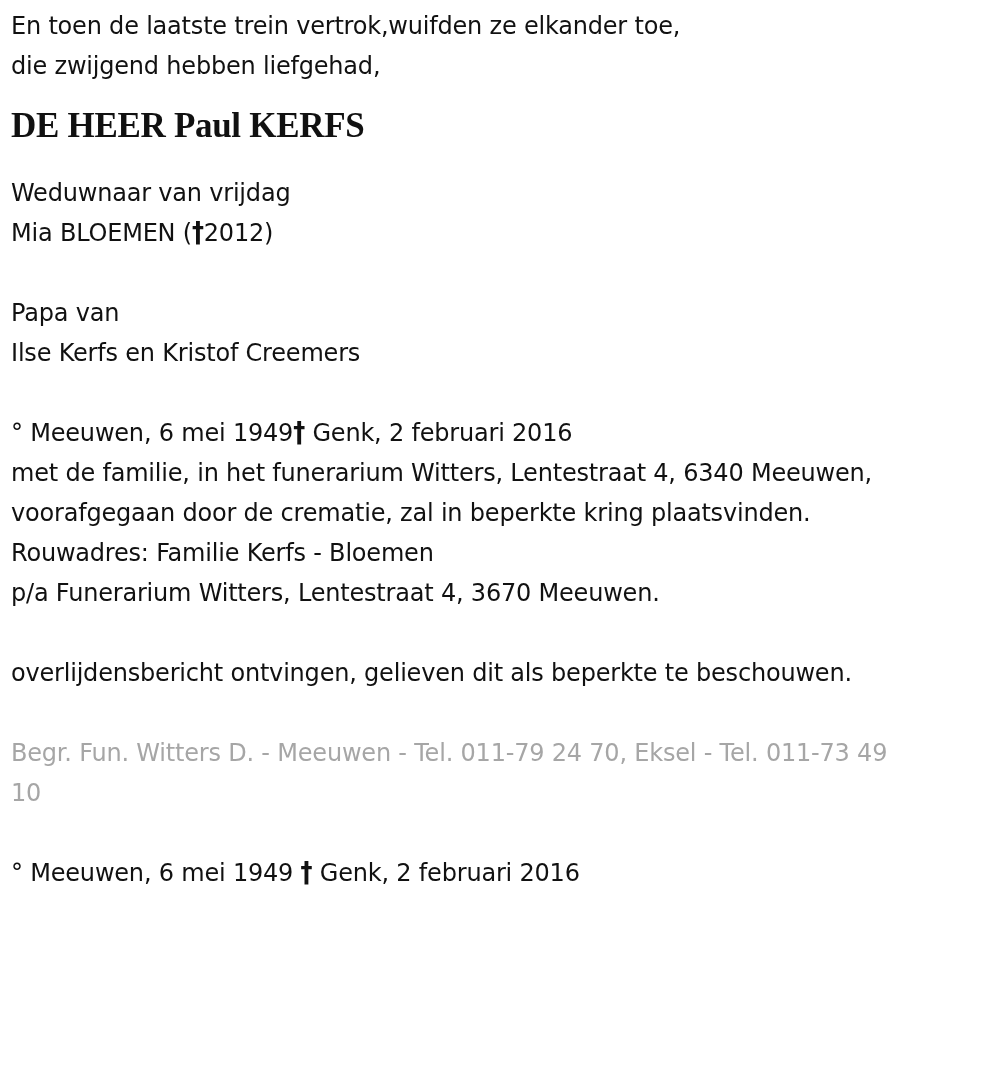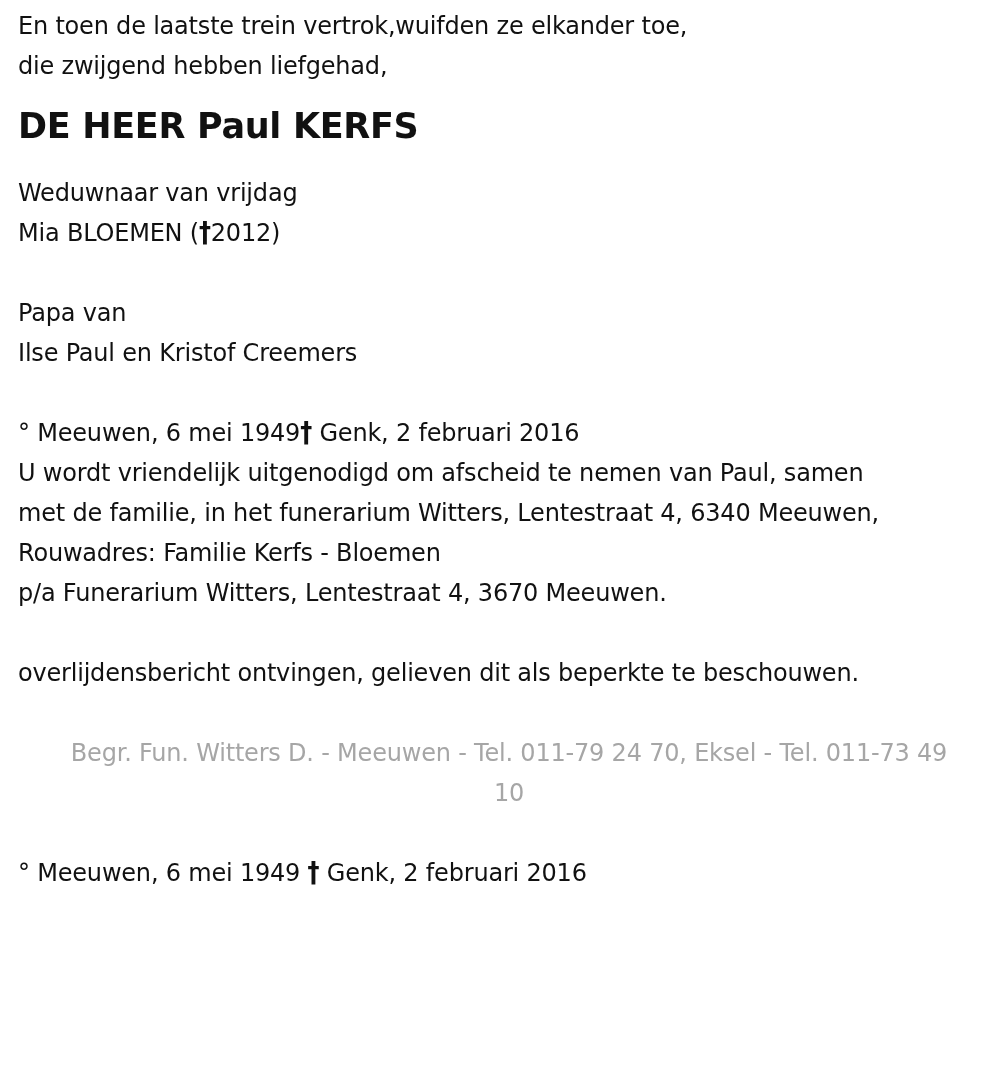--- a/index.html
+++ b/index.html
@@ -8,42 +8,42 @@
       background: #ffffff;
     }
     body {
       width: 1000px;
       height: 1067px;
       overflow: hidden;
       font-family: "DejaVu Sans", sans-serif;
       color: #111111;
     }
     .page {
-      padding: 6px 0 0 18px;
+      padding: 6px 0 0 11px;
     }
     .line {
       font-size: 24px;
       line-height: 40px;
       white-space: nowrap;
       letter-spacing: -0.2px;
     }
     .gap {
       height: 40px;
     }
     .title {
       font-size: 35px;
       font-weight: bold;
       line-height: 48px;
       margin-top: 16px;
       letter-spacing: -0.3px;
       white-space: nowrap;
+      font-family: Liberation Serif, serif;
     }
     .muted {
       color: #a6a6a6;
-      text-align: center;
     }
     .cross {
       font-weight: bold;
       display: inline-block;
       transform: scaleY(1.15);
     }
   </style>
 </head>
 <body>
 
@@ -54,31 +54,31 @@
     <div class="line">die zwijgend hebben liefgehad,</div>
   </section>
 
   <h1 class="title">DE HEER Paul KERFS</h1>
 
   <section>
     <div class="line">Weduwnaar van vrijdag</div>
     <div class="line"><span>Mia BLOEMEN (</span><span class="cross">†</span><span>2012)</span></div>
     <div class="gap"></div>
     <div class="line">Papa van</div>
-    <div class="line">Ilse Paul en Kristof Creemers</div>
+    <div class="line">Ilse Kerfs en Kristof Creemers</div>
     <div class="gap"></div>
   </section>
 
   <section>
     <div class="line"><span>° Meeuwen, 6 mei 1949</span><span class="cross">†</span><span> Genk, 2 februari 2016</span></div>
   </section>
 
   <section>
-    <div class="line">U wordt vriendelijk uitgenodigd om afscheid te nemen van Paul, samen</div>
     <div class="line">met de familie, in het funerarium Witters, Lentestraat 4, 6340 Meeuwen,</div>
+    <div class="line">voorafgegaan door de crematie, zal in beperkte kring plaatsvinden.</div>
     <div class="line">Rouwadres: Familie Kerfs - Bloemen</div>
     <div class="line">p/a Funerarium Witters, Lentestraat 4, 3670 Meeuwen.</div>
     <div class="gap"></div>
   </section>
 
   <section>
     <div class="line">overlijdensbericht ontvingen, gelieven dit als beperkte te beschouwen.</div>
     <div class="gap"></div>
   </section>
 

